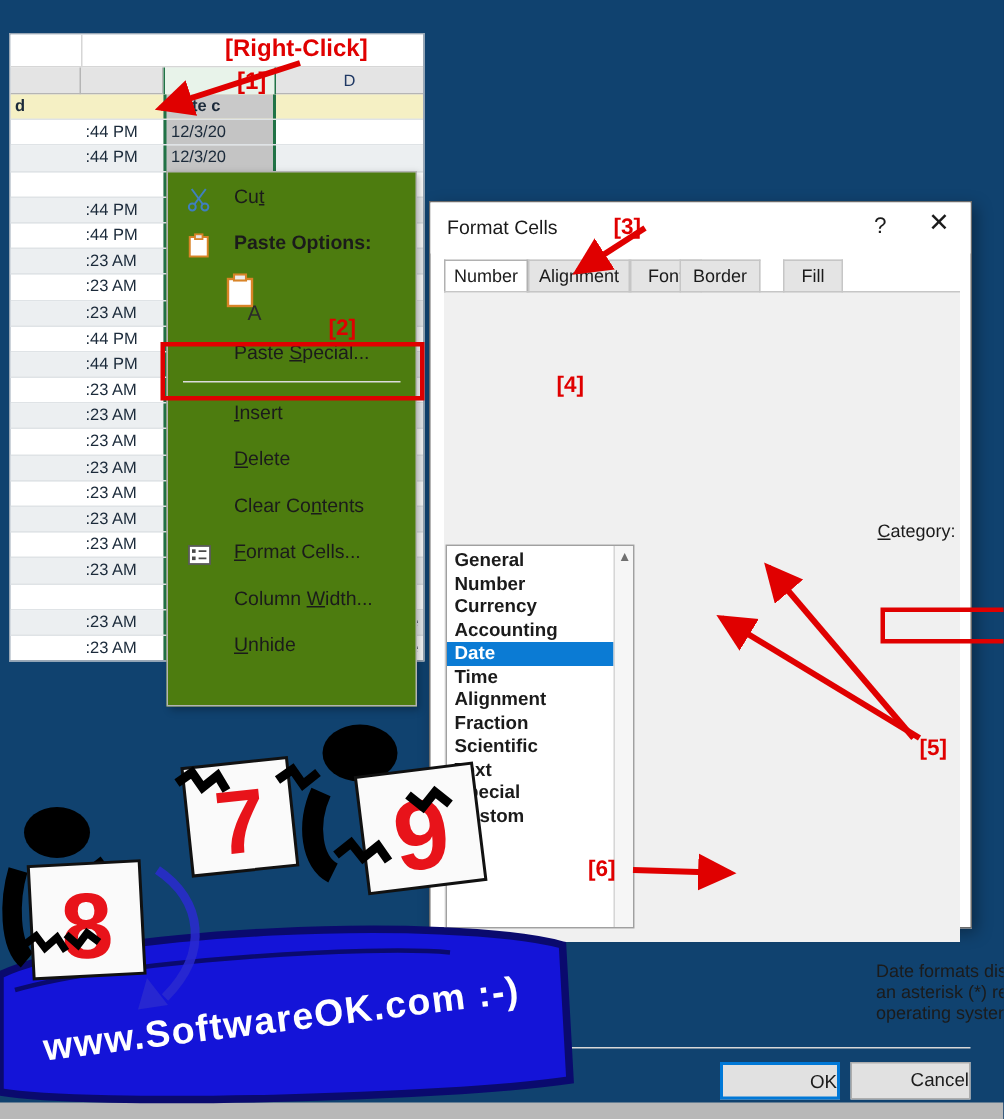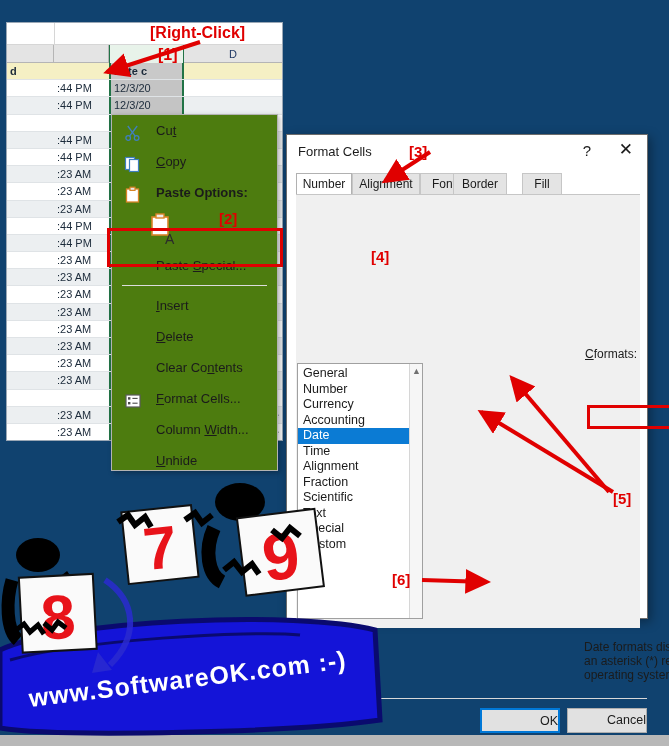--- a/index.html
+++ b/index.html
@@ -292,29 +292,20 @@
             <circle cx="4.2" cy="14" r="2.3"></circle>
               <circle cx="12.6" cy="14" r="2.3"></circle>
             <line x1="5.6" y1="12.2" x2="13.2" y2="2"></line>
               <line x1="11.2" y1="12.2" x2="3.8" y2="2"></line>
           </g>
         </svg>
       </span>
       <span>Cu<span class="u">t</span></span>
     </div>
 
-    <div class="mi">
-      <span class="mi-icon">
-        <svg viewBox="0 0 18 18" width="18" height="18">
-          <rect x="1.5" y="2.5" width="9" height="12" fill="#fff" stroke="#3f7fbf" stroke-width="1.2"></rect>
-          <rect x="5.5" y="4.5" width="9" height="12" fill="#fff" stroke="#3f7fbf" stroke-width="1.2"></rect>
-        </svg>
-      </span>
-      <span><span class="u">C</span>opy</span>
-    </div>
 
     <div class="mi bold">
       <span class="mi-icon">
         <svg viewBox="0 0 18 18" width="18" height="18">
           <rect x="2.5" y="3" width="12" height="13" fill="#fff" stroke="#d98427" stroke-width="1.3"></rect>
           <rect x="6" y="1.2" width="5" height="3.2" fill="#e8e8e8" stroke="#d98427" stroke-width="1.2"></rect>
         </svg>
       </span>
       <span>Paste Options:</span>
     </div>
@@ -378,28 +369,28 @@
     <div class="tabs" id="dlg-tabs">
         <div class="tab active" style="left: 0px; width: 56px;">Number</div>
         <div class="tab" style="left: 56px; width: 68px;">Alignment</div>
         <div class="tab" style="left: 124px; width: 48px;">Font</div>
         <div class="tab" style="left: 157px; width: 54px;">Border</div>
         <div class="tab" style="left: 226px; width: 40px;">Fill</div>
       </div>
     <div class="tabline"></div>
 
     <div class="lbl" style="left:298px;top:212px;">
-      <span class="u">C</span><span>formats:</span>
+      <span class="u">C</span><span>ategory:</span>
     </div>
 
     <div class="listbox cat-list">
       <div class="cat-scroll">
         <div class="up">▲</div>
       </div>
-      <div id="cat-items" style="padding-top:2px;">
+      <div id="cat-items" style="padding-top:2px;font-weight:bold;">
           <div class="cat-item">General</div>
           <div class="cat-item">Number</div>
           <div class="cat-item">Currency</div>
           <div class="cat-item">Accounting</div>
           <div class="cat-item sel">Date</div>
           <div class="cat-item">Time</div>
           <div class="cat-item">Alignment</div>
           <div class="cat-item">Fraction</div>
           <div class="cat-item">Scientific</div>
           <div class="cat-item">Text</div>

